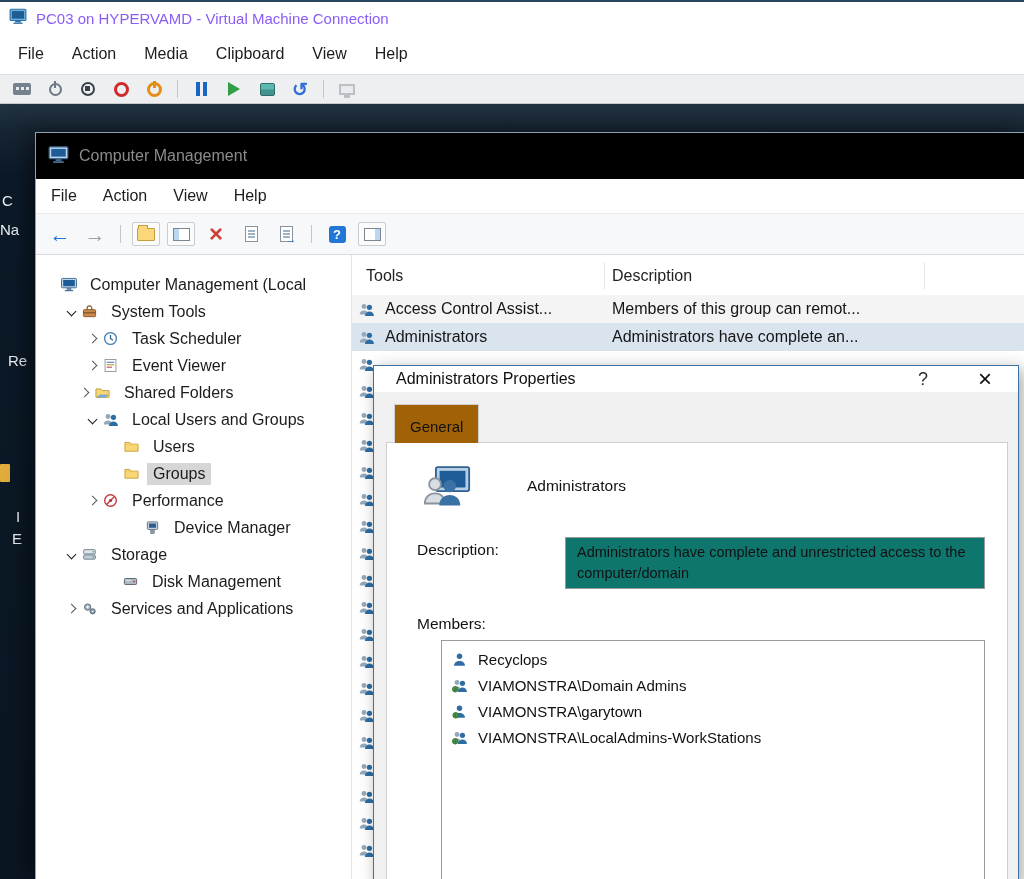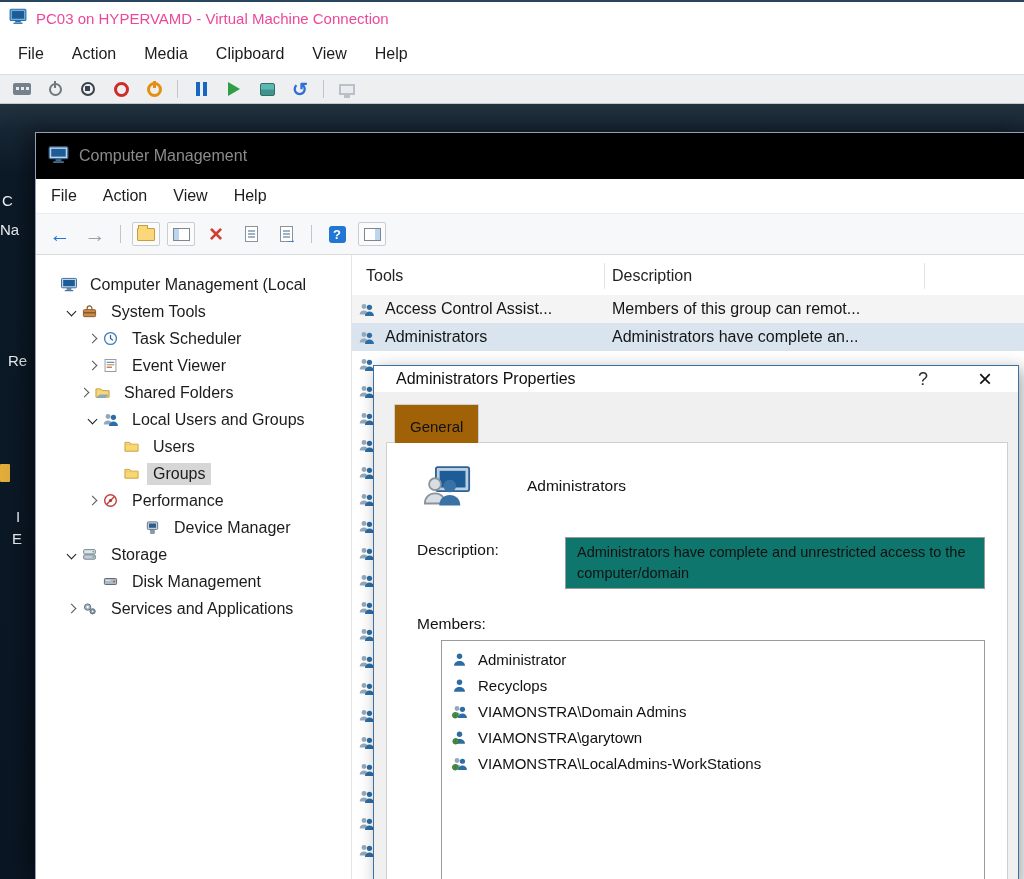--- a/index.html
+++ b/index.html
@@ -3,21 +3,21 @@
 <meta charset="utf-8">
 <style>
   * { margin:0; padding:0; box-sizing:border-box; }
   html,body { width:1024px; height:879px; overflow:hidden; }
   body { font-family:"Liberation Sans", sans-serif; background:#0b1826; position:relative; }
   .stage { position:absolute; inset:0; border-top:2px solid #27455e; }
 
   
   .vm-titlebar { position:absolute; top:0; left:0; right:0; height:32px; background:#fff;
     display:flex; align-items:center; gap:9px; padding-left:9px; }
-  .vm-title { font-size:15px; color:#ec4899; }
+  .vm-title { font-size:15px; color:#8b5cf6; }
   .vm-menubar { position:absolute; top:32px; left:0; right:0; height:40px; background:#fff;
     display:flex; align-items:center; padding-left:4px; }
   .menu-item { padding:0 14px; font-size:16px; color:#1c1c1c; height:100%; display:flex; align-items:center; cursor:default; }
   .vm-toolbar { position:absolute; top:72px; left:0; right:0; height:30px; background:#edeff1;
     border-top:1px solid #dcdfe2; border-bottom:1px solid #c6cace; display:flex; align-items:center; padding-left:8px; gap:5px; }
   .tb { width:28px; height:24px; display:flex; align-items:center; justify-content:center; position:relative; }
   .tb-sep { width:1px; height:18px; background:#c2c6ca; margin:0 4px; display:inline-block; }
   .tb-btn { border:1px solid #c9cdd1; background:#fbfbfc; border-radius:2px; }
 
   
@@ -381,21 +381,21 @@
                 <svg viewBox="0 0 16 16" width="17" height="15">
                   <rect x="1.8" y="2.8" width="12.4" height="4.6" rx="1" fill="#dde4ea" stroke="#6e7e8c"></rect>
                   <rect x="1.8" y="8.4" width="12.4" height="4.6" rx="1" fill="#c2cdd7" stroke="#6e7e8c"></rect>
                   <circle cx="12" cy="5.1" r=".8" fill="#43a047"></circle>
                   <circle cx="12" cy="10.7" r=".8" fill="#43a047"></circle>
                 </svg>
               </span>
     <span class="t-label">Storage</span>
   </div>
 
-  <div class="tree-item" style="padding-left: 48px;">
+  <div class="tree-item" style="padding-left: 68px;">
     <span class="chev none"></span>
     <span class="t-icon">
                 <svg viewBox="0 0 16 16" width="17" height="15">
                   <rect x="1.5" y="4.8" width="13" height="6.4" rx="1" fill="#aeb9c4" stroke="#57636f"></rect>
                   <circle cx="11.8" cy="8" r="1" fill="#d84343"></circle>
                   <rect x="3" y="6.2" width="5" height="1" fill="#e7ecf0"></rect>
                 </svg>
               </span>
     <span class="t-label">Disk Management</span>
   </div>
@@ -688,29 +688,20 @@
                   </svg>
                 </span>
               <span class="who-name">Administrators</span>
             </div>
             <div class="desc-row">
               <span class="desc-label">Description:</span>
               <div class="desc-box">Administrators have complete and unrestricted access to the computer/domain</div>
             </div>
             <div class="members-label">Members:</div>
             <div class="members-box" id="members-box">
-  <div class="member">
-    <span class="m-icon">
-                    <svg viewBox="0 0 16 16" width="17" height="15">
-                      <circle cx="8" cy="4.6" r="2.9" fill="#2e6da4"></circle>
-                      <path d="M2.2 14.6c0-3.2 2.5-5 5.8-5s5.8 1.8 5.8 5z" fill="#2e6da4"></path>
-                    </svg>
-                  </span>
-    <span class="m-name">Administrator</span>
-  </div>
 
   <div class="member">
     <span class="m-icon">
                     <svg viewBox="0 0 16 16" width="17" height="15">
                       <circle cx="8" cy="4.6" r="2.9" fill="#2e6da4"></circle>
                       <path d="M2.2 14.6c0-3.2 2.5-5 5.8-5s5.8 1.8 5.8 5z" fill="#2e6da4"></path>
                     </svg>
                   </span>
     <span class="m-name">Recyclops</span>
   </div>

